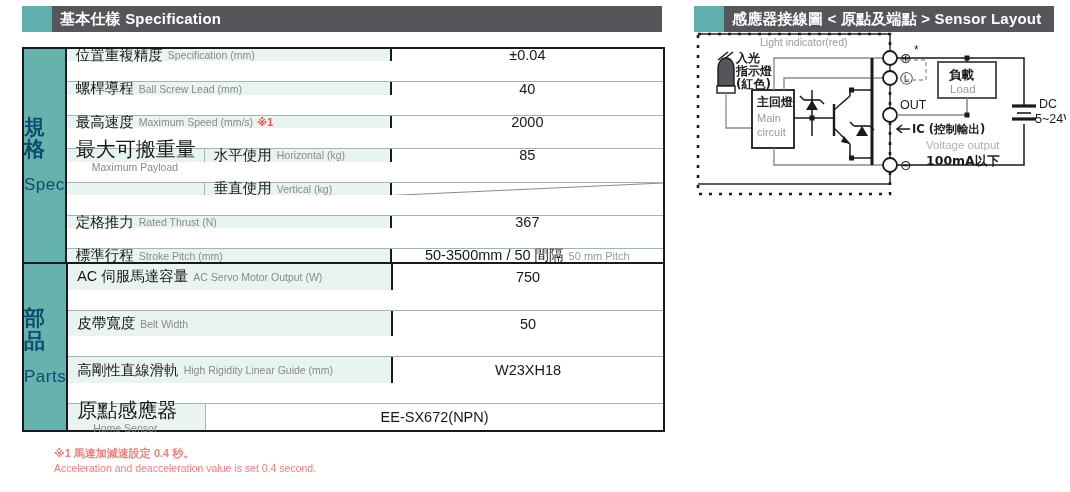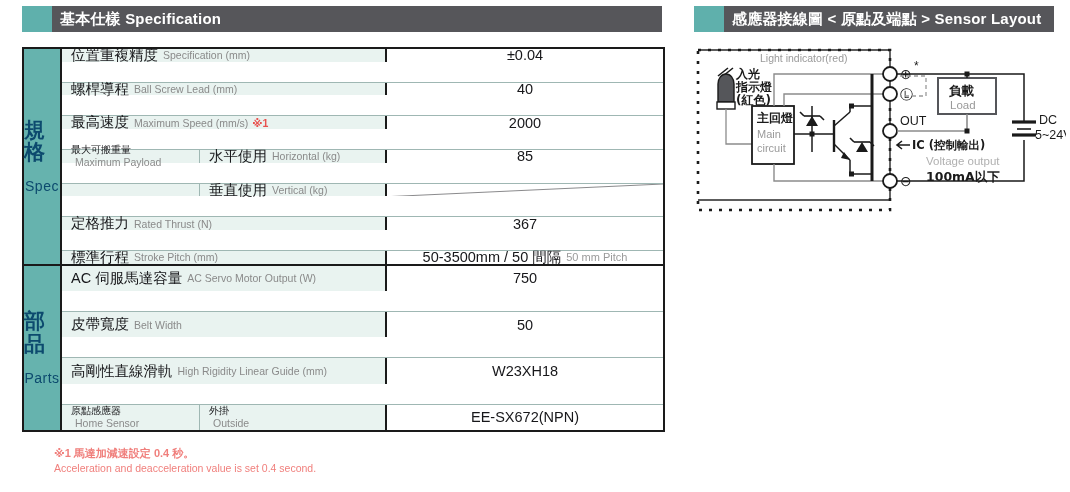--- a/index.html
+++ b/index.html
@@ -31,55 +31,55 @@
     display: flex; flex-direction: column;
   }
   .grp { display: flex; flex: 1 1 auto; }
   .grp + .grp { border-top: 2px solid #1a1a1a; }
   .grp-label {
     flex: 0 0 38px; background: #66b3ae; color: #0c4a6e;
     display: flex; flex-direction: column; align-items: center; justify-content: center;
     border-right: 2px solid #1a1a1a;
   }
   .grp-label .cn { font-size: 21px; font-weight: bold; line-height: 1.08; letter-spacing: 1px; }
-  .grp-label .en { font-size: 14px; margin-top: 14px; letter-spacing: .5px; }
+  .grp-label .en { font-size: 17px; margin-top: 14px; letter-spacing: .5px; }
   .grp-rows { flex: 1 1 auto; display: flex; flex-direction: column; gap: 20px; }
 
   .row { display: flex; flex: 1 1 0; min-height: 0; }
   .row + .row { border-top: 1px solid #9fb7b3; }
 
   .lbl {
     background: #e9f3f0; display: flex; align-items: center;
     padding: 0 6px 0 9px; border-right: 2px solid #1a1a1a;
     flex: 0 0 325px; min-width: 0;
   }
   .lbl.split-main { flex: 0 0 138px; border-right: 1px solid #9fb7b3; }
   .lbl.split-sub  { flex: 0 0 187px; }
   .lbl .cn { font-size: 14.5px; color: #17171a; white-space: nowrap; }
   .lbl .en { font-size: 10.5px; color: #8a8a8a; margin-left: 5px; white-space: nowrap; }
   .lbl .mark { font-size: 10.5px; color: #e8524f; margin-left: 4px; font-weight: bold; }
   .lbl.stacked { display: flex; flex-direction: column; align-items: flex-start; justify-content: center; }
-  .lbl.stacked .cn { font-size: 10px; line-height: 1.15; }
-  .lbl.stacked .en { font-size: 10.5px; margin-left: 4px; line-height: 1.2; }
+  .lbl.stacked .cn { font-size: 20px; line-height: 1.15; }
+  .lbl.stacked .en { font-size: 10.5px; margin-left: 16px; line-height: 1.2; }
 
   .val {
     flex: 1 1 auto; background: #ffffff; display: flex;
     align-items: center; justify-content: center; position: relative; min-width: 0;
   }
   .val .v { font-size: 14.5px; color: #17171a; white-space: nowrap; }
   .val .v-sub { font-size: 11px; color: #9a9a9a; margin-left: 5px; }
   .val.diag svg { position: absolute; inset: 0; width: 100%; height: 100%; }
 
   
   .footnote { position: absolute; left: 10px; top: 446px; color: #f07f7c; margin-left: 44px; }
   .footnote .l1 { font-size: 11px; font-weight: bold; line-height: 1.35; }
   .footnote .l2 { font-size: 10.5px; line-height: 1.35; }
 
   
-  .diagram { position: absolute; left: 694px; top: 44px; width: 372px; height: 172px; }
+  .diagram { position: absolute; left: 694px; top: 28px; width: 372px; height: 172px; }
   .diagram svg { display: block; }
 </style>
 </head>
 <body>
 
 <div class="page">
 
   <div class="sec-head" id="head-right">
     <div class="accent"></div>
     <div class="bar">
@@ -219,24 +219,20 @@
           </div>
           <div class="val">
             <span class="v">W23XH18</span>
           </div>
         </div>
 
         <div class="row">
           <div class="lbl stacked split-main">
             <span class="cn">原點感應器</span>
             <span class="en">Home Sensor</span>
-          </div>
-          <div class="lbl stacked split-sub">
-            <span class="cn">外掛</span>
-            <span class="en">Outside</span>
           </div>
           <div class="val">
             <span class="v">EE-SX672(NPN)</span>
           </div>
         </div>
 
       </div>
     </div>
 
   </div>

